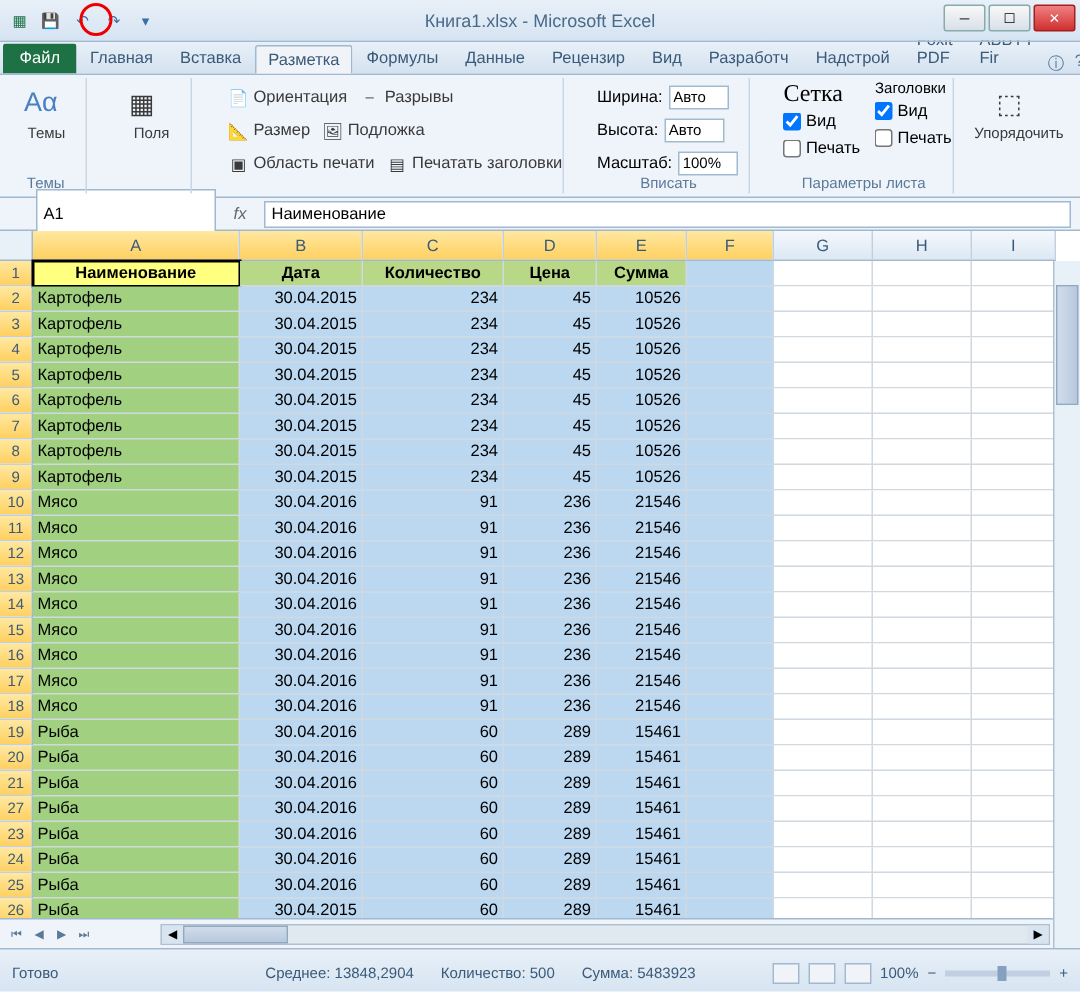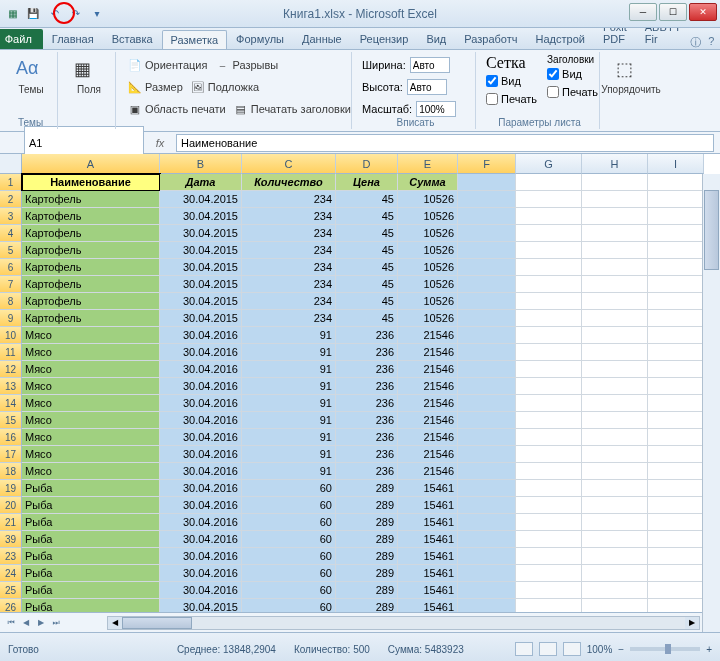--- a/index.html
+++ b/index.html
@@ -9,29 +9,29 @@
 .titlebar { height: 28px; background: linear-gradient(#e8f0f8,#d6e4f2); display: flex; align-items: center; padding: 0 4px; border-bottom: 1px solid #a0b8d0; position: relative; }
 .qat { display: flex; align-items: center; gap: 3px; }
 .qat-icon { width: 18px; height: 18px; display: flex; align-items: center; justify-content: center; font-size: 10px; color: #3b6ea5; }
 .qat-save-highlight { border: 2px solid #e00; border-radius: 50%; position: absolute; left: 53px; top: 2px; width: 22px; height: 22px; pointer-events: none; z-index: 10; }
 .title-text { position: absolute; left: 50%; transform: translateX(-50%); color: #4a6a8a; font-size: 12px; }
 .win-buttons { position: absolute; right: 3px; top: 3px; display: flex; gap: 2px; }
 .win-btn { width: 28px; height: 18px; border: 1px solid #8aa; background: linear-gradient(#f8f8f8,#d8e0e8); display: flex; align-items: center; justify-content: center; font-size: 9px; border-radius: 2px; }
 .win-btn.close { background: linear-gradient(#f08080,#d03030); color: #fff; border-color: #a02020; }
 
 
-.tabs { height: 22px; background: linear-gradient(#e8f0f8,#d4e2f0); display: flex; align-items: flex-end; padding-left: 2px; border-bottom: 1px solid #a0b8d0; justify-content: center; }
+.tabs { height: 22px; background: linear-gradient(#e8f0f8,#d4e2f0); display: flex; align-items: flex-end; padding-left: 2px; border-bottom: 1px solid #a0b8d0; }
 .tab { padding: 3px 8px; font-size: 11px; color: #3a5a7a; cursor: pointer; border: 1px solid transparent; }
 .tab.file { background: #1e7145; color: #fff; border-radius: 2px 2px 0 0; padding: 3px 10px; }
 .tab.active { background: #f0f4f8; border: 1px solid #a0b8d0; border-bottom: none; border-radius: 2px 2px 0 0; }
 .tab-right { margin-left: auto; display: flex; gap: 4px; padding-right: 6px; }
 .tab-icon { width: 14px; height: 14px; font-size: 11px; color: #5a7a9a; }
 
 
-.ribbon { height: 82px; background: #eff4fa; border-bottom: 1px solid #a0b8d0; display: flex; padding: 2px 4px; gap: 4px; }
+.ribbon { height: 82px; background: #eff4fa; border-bottom: 1px solid #a0b8d0; display: flex; padding: 2px 4px; gap: 16px; }
 .ribbon-group { border-right: 1px solid #c8d6e6; padding: 2px 6px; display: flex; flex-direction: column; position: relative; }
 .ribbon-group-row { display: flex; gap: 4px; align-items: center; height: 22px; }
 .ribbon-group-label { position: absolute; bottom: 1px; left: 0; right: 0; text-align: center; font-size: 10px; color: #5a7a9a; }
 .ribbon-btn { display: flex; align-items: center; gap: 3px; font-size: 11px; color: #3a3a3a; padding: 1px 2px; cursor: pointer; white-space: nowrap; }
 .ribbon-btn .ico { width: 14px; height: 14px; display: inline-flex; align-items: center; justify-content: center; font-size: 11px; }
 .big-btn { width: 42px; display: flex; flex-direction: column; align-items: center; gap: 2px; font-size: 10px; color: #3a3a3a; padding-top: 4px; }
 .big-btn .ico { width: 30px; height: 24px; font-size: 18px; }
 .input-tiny { width: 40px; height: 16px; border: 1px solid #a0b8d0; background: #fff; font-size: 10px; padding: 0 2px; }
 .checkbox-row { display: flex; align-items: center; gap: 3px; font-size: 11px; height: 18px; }
 .checkbox-row input { width: 12px; height: 12px; }
@@ -47,21 +47,21 @@
 .grid { display: grid; grid-template-columns: 22px 138px 82px 94px 62px 60px 58px 66px 66px 56px; font-size: 11px; }
 .col-head { background: linear-gradient(#f4f8fc,#dce8f4); border-right: 1px solid #c0d0e0; border-bottom: 1px solid #a0b8d0; height: 20px; display: flex; align-items: center; justify-content: center; color: #3a5a7a; font-size: 11px; }
 .col-head.sel { background: linear-gradient(#ffe8a0,#ffd060); }
 .row-head { background: linear-gradient(#f4f8fc,#dce8f4); border-right: 1px solid #a0b8d0; border-bottom: 1px solid #c0d0e0; display: flex; align-items: center; justify-content: center; color: #3a5a7a; font-size: 10px; height: 17px; }
 .row-head.sel { background: linear-gradient(#ffe8a0,#ffd060); }
 .corner { background: #e8f0f8; border-right: 1px solid #a0b8d0; border-bottom: 1px solid #a0b8d0; height: 20px; }
 .cell { border-right: 1px solid #d0d8e0; border-bottom: 1px solid #d0d8e0; height: 17px; padding: 0 3px; display: flex; align-items: center; overflow: hidden; white-space: nowrap; }
 .cell.right { justify-content: flex-end; }
 .cell.center { justify-content: center; font-weight: bold; }
 .hdr-yellow { background: #ffff80; }
-.hdr-green { background: #b8d888; font-style: italic; }
+.hdr-green { background: #b8d888; }
 .data-green { background: #a0d080; }
 .data-blue { background: #bcd8f0; }
 .empty-sel { background: #bcd8f0; }
 .empty { background: #fff; }
 .active-cell { outline: 2px solid #000; outline-offset: -1px; }
 
 
 .sheet-bar { height: 20px; background: #eef4fa; border-top: 1px solid #a0b8d0; display: flex; align-items: center; font-size: 10px; }
 .sheet-nav { display: flex; gap: 1px; padding: 0 4px; }
 .sheet-nav-btn { width: 14px; height: 14px; display: flex; align-items: center; justify-content: center; color: #5a7a9a; font-size: 8px; }
@@ -437,21 +437,21 @@
       <div class="row-head sel">21</div>
       <div class="cell data-green">Рыба</div>
       <div class="cell data-blue right">30.04.2016</div>
       <div class="cell data-blue right">60</div>
       <div class="cell data-blue right">289</div>
       <div class="cell data-blue right">15461</div>
       <div class="cell empty-sel"></div>
       <div class="cell empty"></div>
       <div class="cell empty"></div>
       <div class="cell empty"></div>
-      <div class="row-head sel">39</div>
+      <div class="row-head sel">27</div>
       <div class="cell data-green">Рыба</div>
       <div class="cell data-blue right">30.04.2016</div>
       <div class="cell data-blue right">60</div>
       <div class="cell data-blue right">289</div>
       <div class="cell data-blue right">15461</div>
       <div class="cell empty-sel"></div>
       <div class="cell empty"></div>
       <div class="cell empty"></div>
       <div class="cell empty"></div>
       <div class="row-head sel">23</div>

